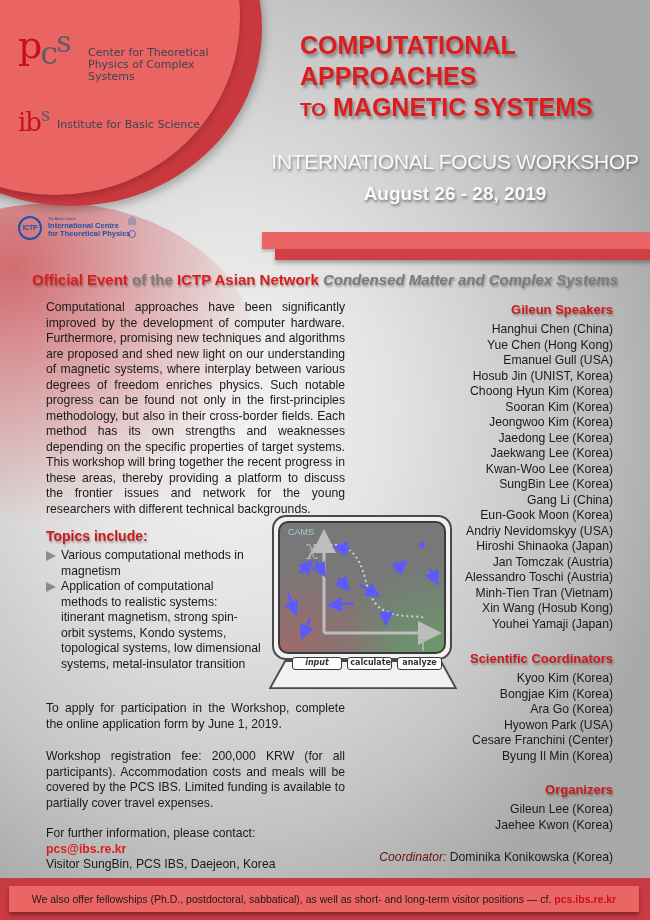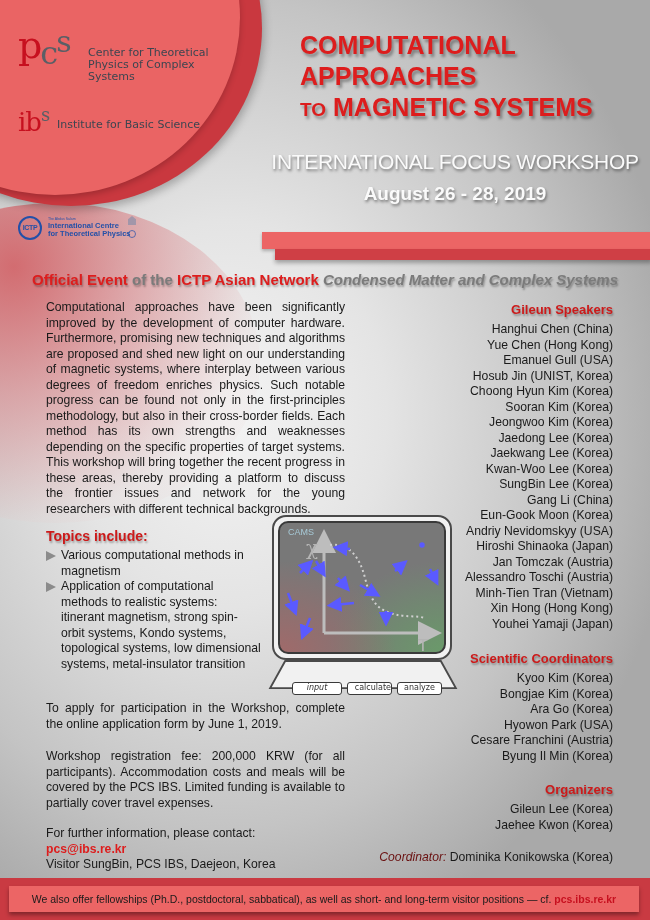--- a/index.html
+++ b/index.html
@@ -121,23 +121,24 @@
       background: #f1f1f1;
     }
     .screen {
       position: absolute; left: 4px; top: 4px; right: 4px; bottom: 4px; border: 2px solid #3a3a3a; border-radius: 10px; overflow: hidden;
       background: radial-gradient(ellipse at 0% 100%, #a06a6a 0%, rgba(120,120,120,0) 50%),
                   radial-gradient(ellipse at 100% 100%, #6a9a6a 0%, rgba(120,120,120,0) 50%), #787878;
     }
     .cams-label { position: absolute; left: 8px; top: 4px; font-size: 9px; color: #a6c9d6; }
     .base-outline { position: absolute; left: 0; top: 145px; width: 202px; height: 30px; }
     .cbtn {
-      position: absolute; top: 167px; height: 13px; border: 1.5px solid #3a3a3a; border-radius: 3px; background: #fff;
+      position: absolute; top: 142px; height: 13px; border: 1.5px solid #3a3a3a; border-radius: 3px; background: #fff;
       font-size: 8px; line-height: 10px; text-align: center; color: #333;
       font-family: "DejaVu Sans", sans-serif;
+      font-weight: bold;
     }
     .cbtn.input { left: 30px; width: 50px; font-style: italic; }
     .cbtn.calc { left: 85px; width: 45px; text-align: right; }
     .cbtn.analyze { left: 135px; width: 45px; }
 
     
     .footer-band { left: 0; top: 878px; width: 650px; height: 42px; background: #c93a42; }
     .footer-box {
       left: 9px; top: 886px; width: 502px; height: 26px; width: 630px; background: #ec6565;
       box-shadow: 0 3px 4px rgba(0,0,0,0.35); font-size: 10.5px; line-height: 26px; text-align: center; color: #1a1a1a; white-space: nowrap;
@@ -276,32 +277,32 @@
   <div>Jaekwang Lee (Korea)</div>
   <div>Kwan-Woo Lee (Korea)</div>
   <div>SungBin Lee (Korea)</div>
   <div>Gang Li (China)</div>
   <div>Eun-Gook Moon (Korea)</div>
   <div>Andriy Nevidomskyy (USA)</div>
   <div>Hiroshi Shinaoka (Japan)</div>
   <div>Jan Tomczak (Austria)</div>
   <div>Alessandro Toschi (Austria)</div>
   <div>Minh-Tien Tran (Vietnam)</div>
-  <div>Xin Hong (Hong Kong)</div>
+  <div>Xin Wang (Hosub Kong)</div>
   <div>Youhei Yamaji (Japan)</div>
 </div>
 
 <div class="abs rcol sci">
   <div class="rhead">Scientific Coordinators</div>
   <div class="gap"></div>
   <div>Kyoo Kim (Korea)</div>
   <div>Bongjae Kim (Korea)</div>
   <div>Ara Go (Korea)</div>
   <div>Hyowon Park (USA)</div>
-  <div>Cesare Franchini (Austria)</div>
+  <div>Cesare Franchini (Center)</div>
   <div>Byung Il Min (Korea)</div>
 </div>
 
 <div class="abs rcol org">
   <div class="rhead">Organizers</div>
   <div class="gap"></div>
   <div>Gileun Lee (Korea)</div>
   <div>Jaehee Kwon (Korea)</div>
 </div>
 

